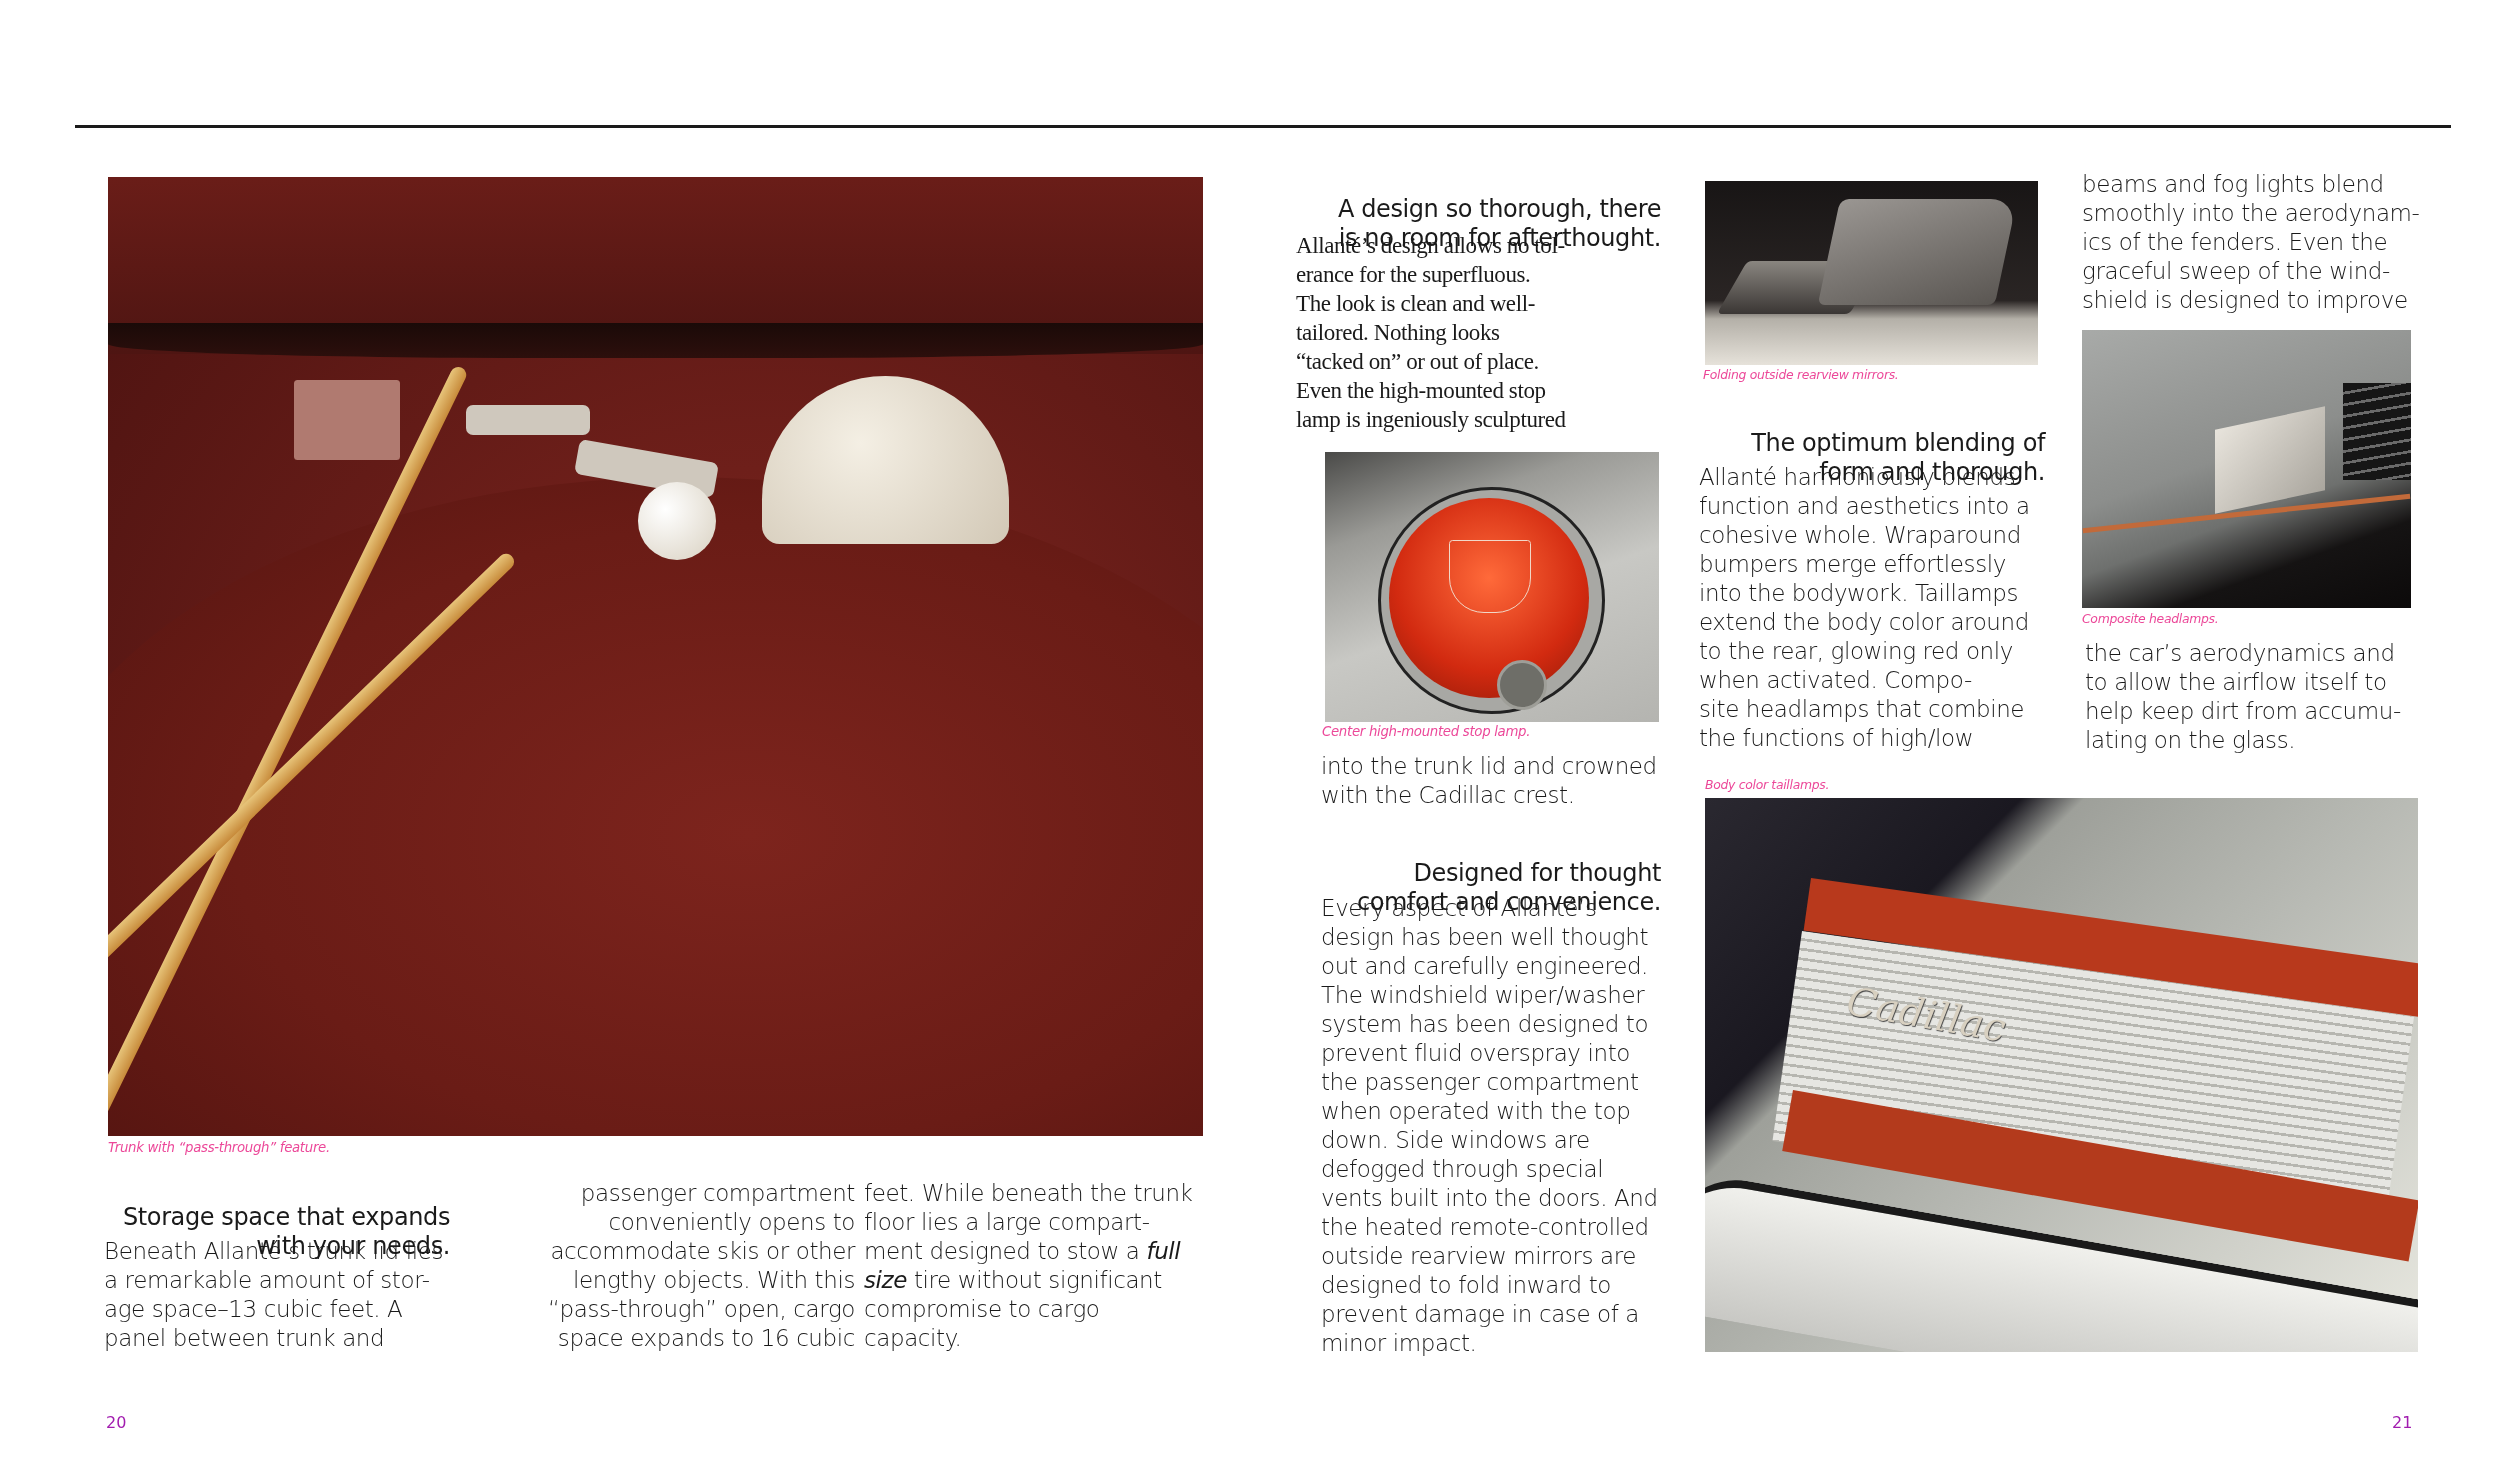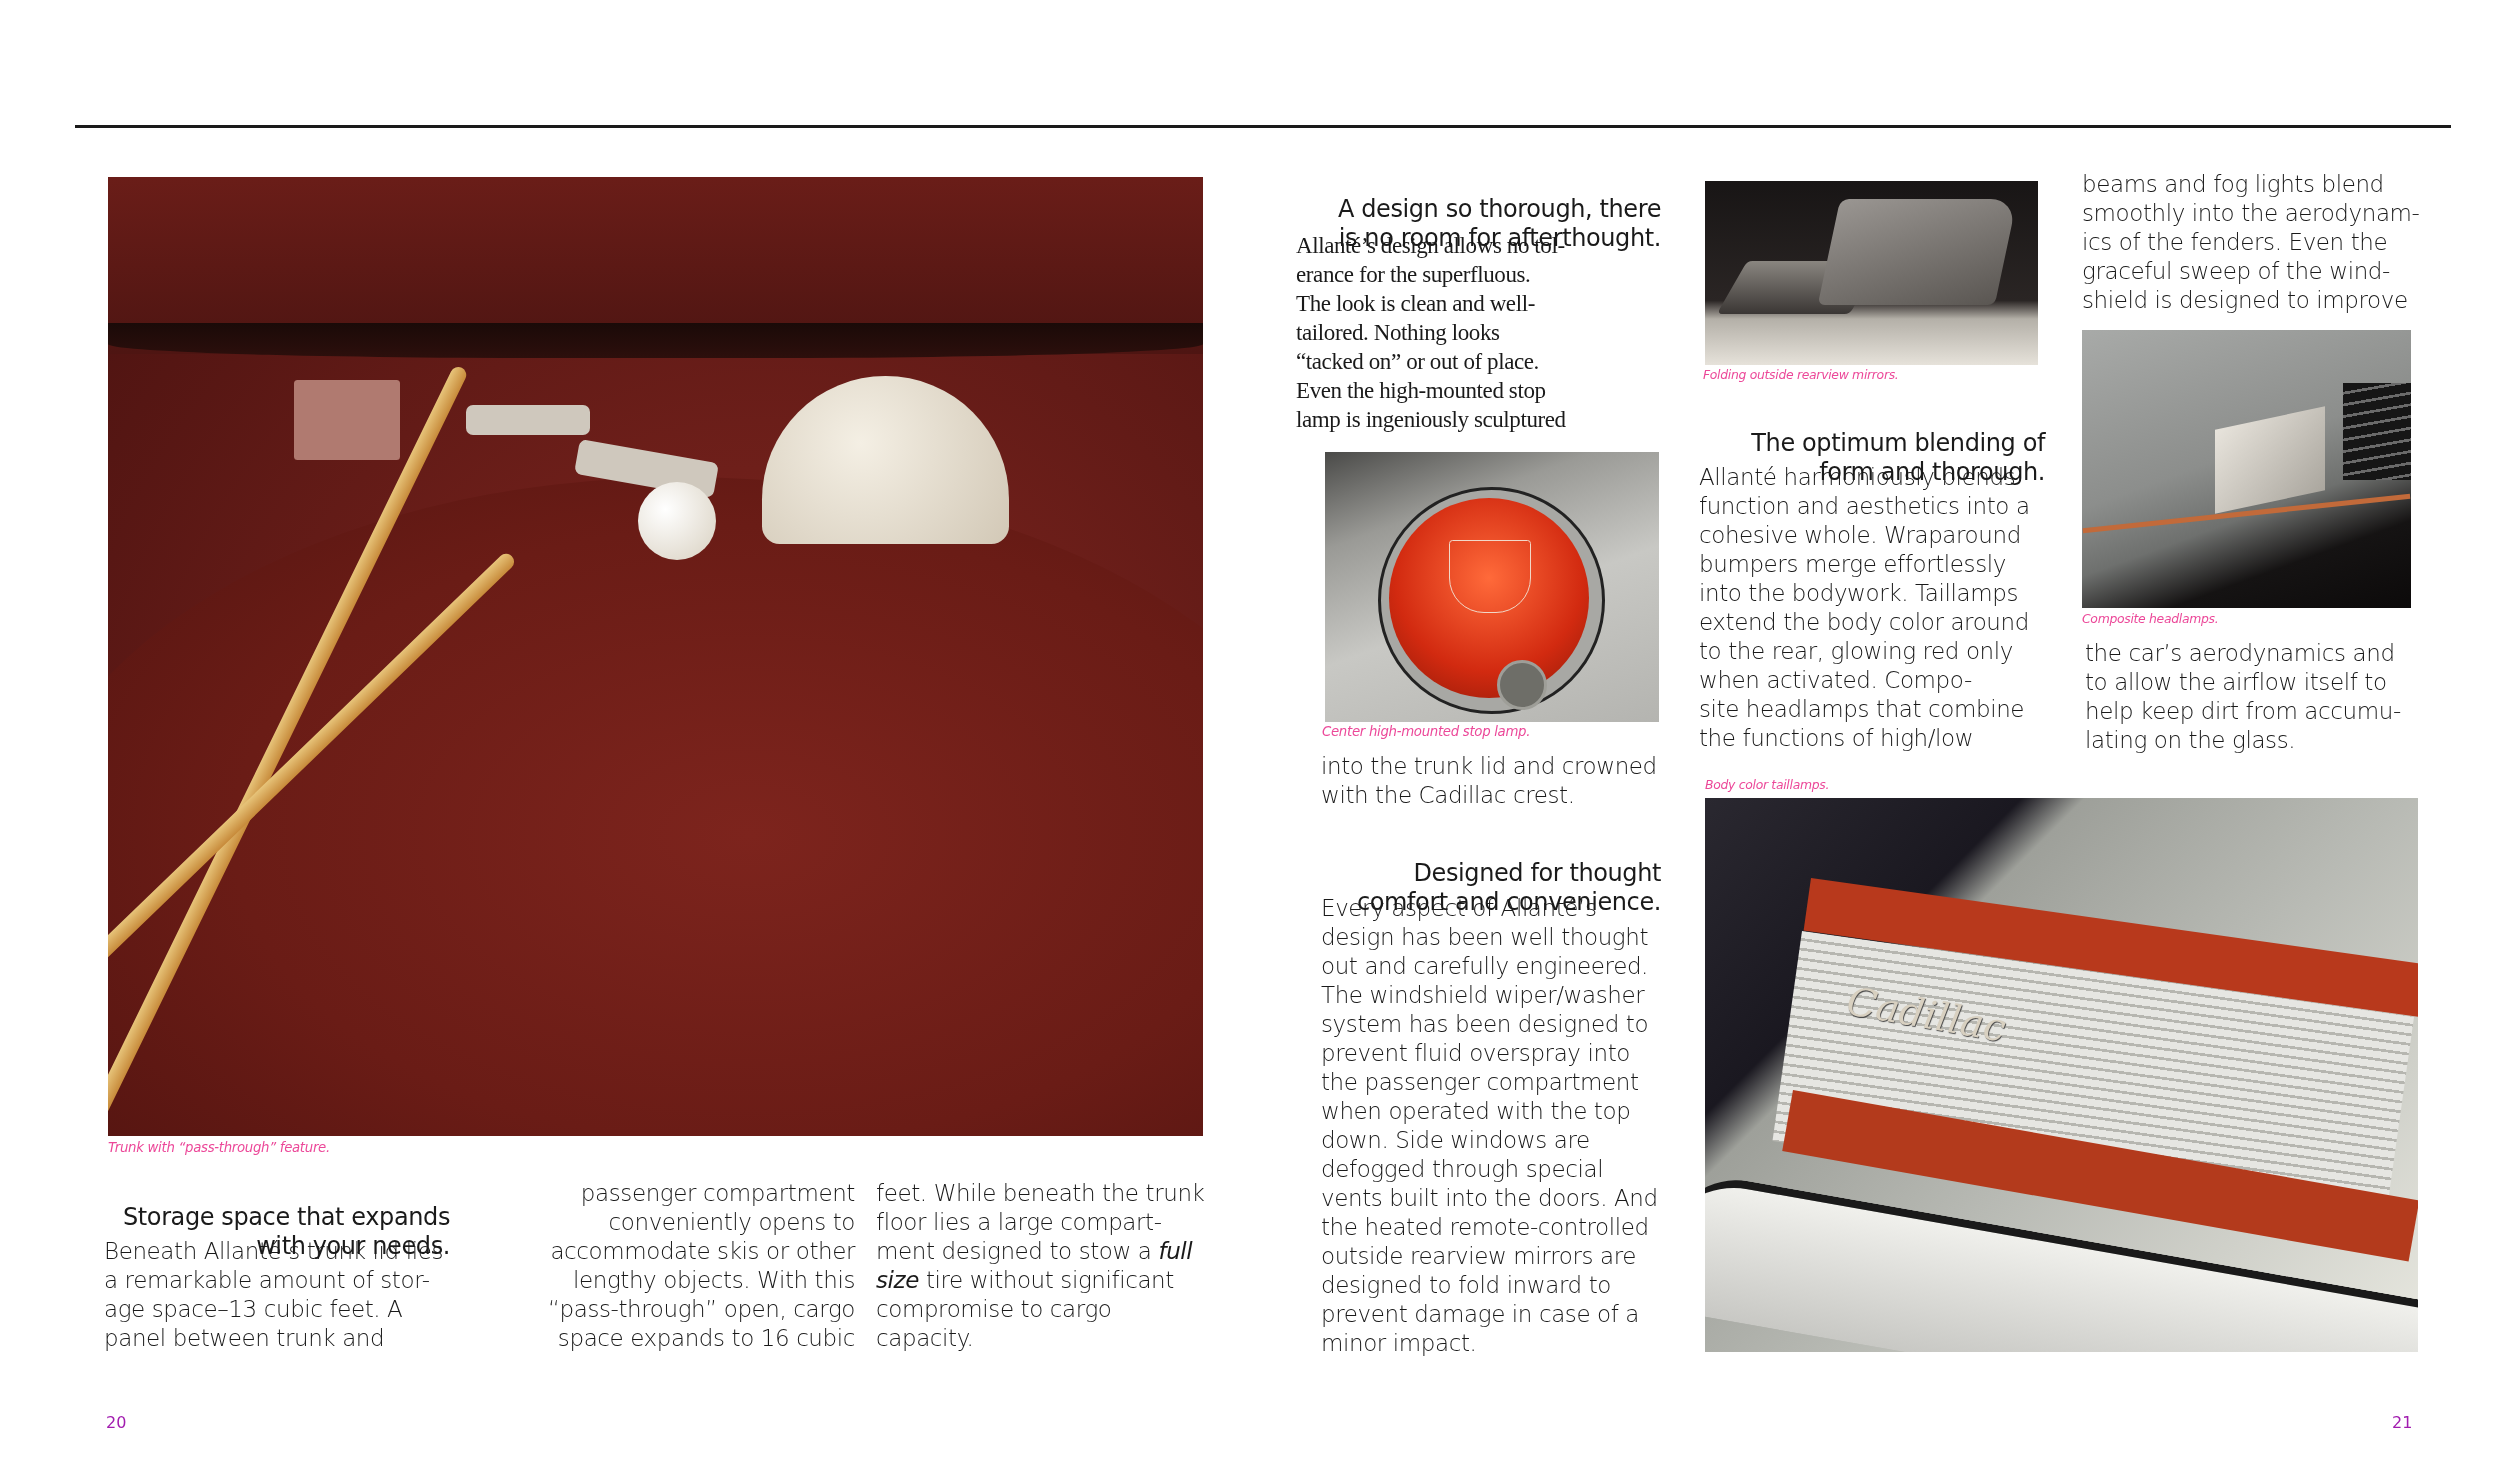--- a/index.html
+++ b/index.html
@@ -97,21 +97,21 @@
 <div class="body" style="left:104px;top:1237px;width:371px;">Beneath Allanté’s trunk lid lies
 a remarkable amount of stor-
 age space–13 cubic feet. A
 panel between trunk and</div>
 <div class="body" style="left:484px;top:1179px;width:371px;text-align:right;">passenger compartment
 conveniently opens to
 accommodate skis or other
 lengthy objects. With this
 “pass-through” open, cargo
 space expands to 16 cubic</div>
-<div class="body" style="left:864px;top:1179px;width:371px;margin-left:12px;"><span>feet. While beneath the trunk
+<div class="body" style="left:864px;top:1179px;width:371px;"><span>feet. While beneath the trunk
 floor lies a large compart-
 ment designed to stow a </span><em>full</em><span>
 </span><em>size</em><span> tire without significant
 compromise to cargo
 capacity.</span></div>
 
 <div class="pnum" style="left:106px;top:1413px;">20</div>
 
 <div class="head" style="left:1316px;top:170px;width:345px;"><span style="white-space:pre-line">A design so thorough, there
 is no room for afterthought.</span></div>

